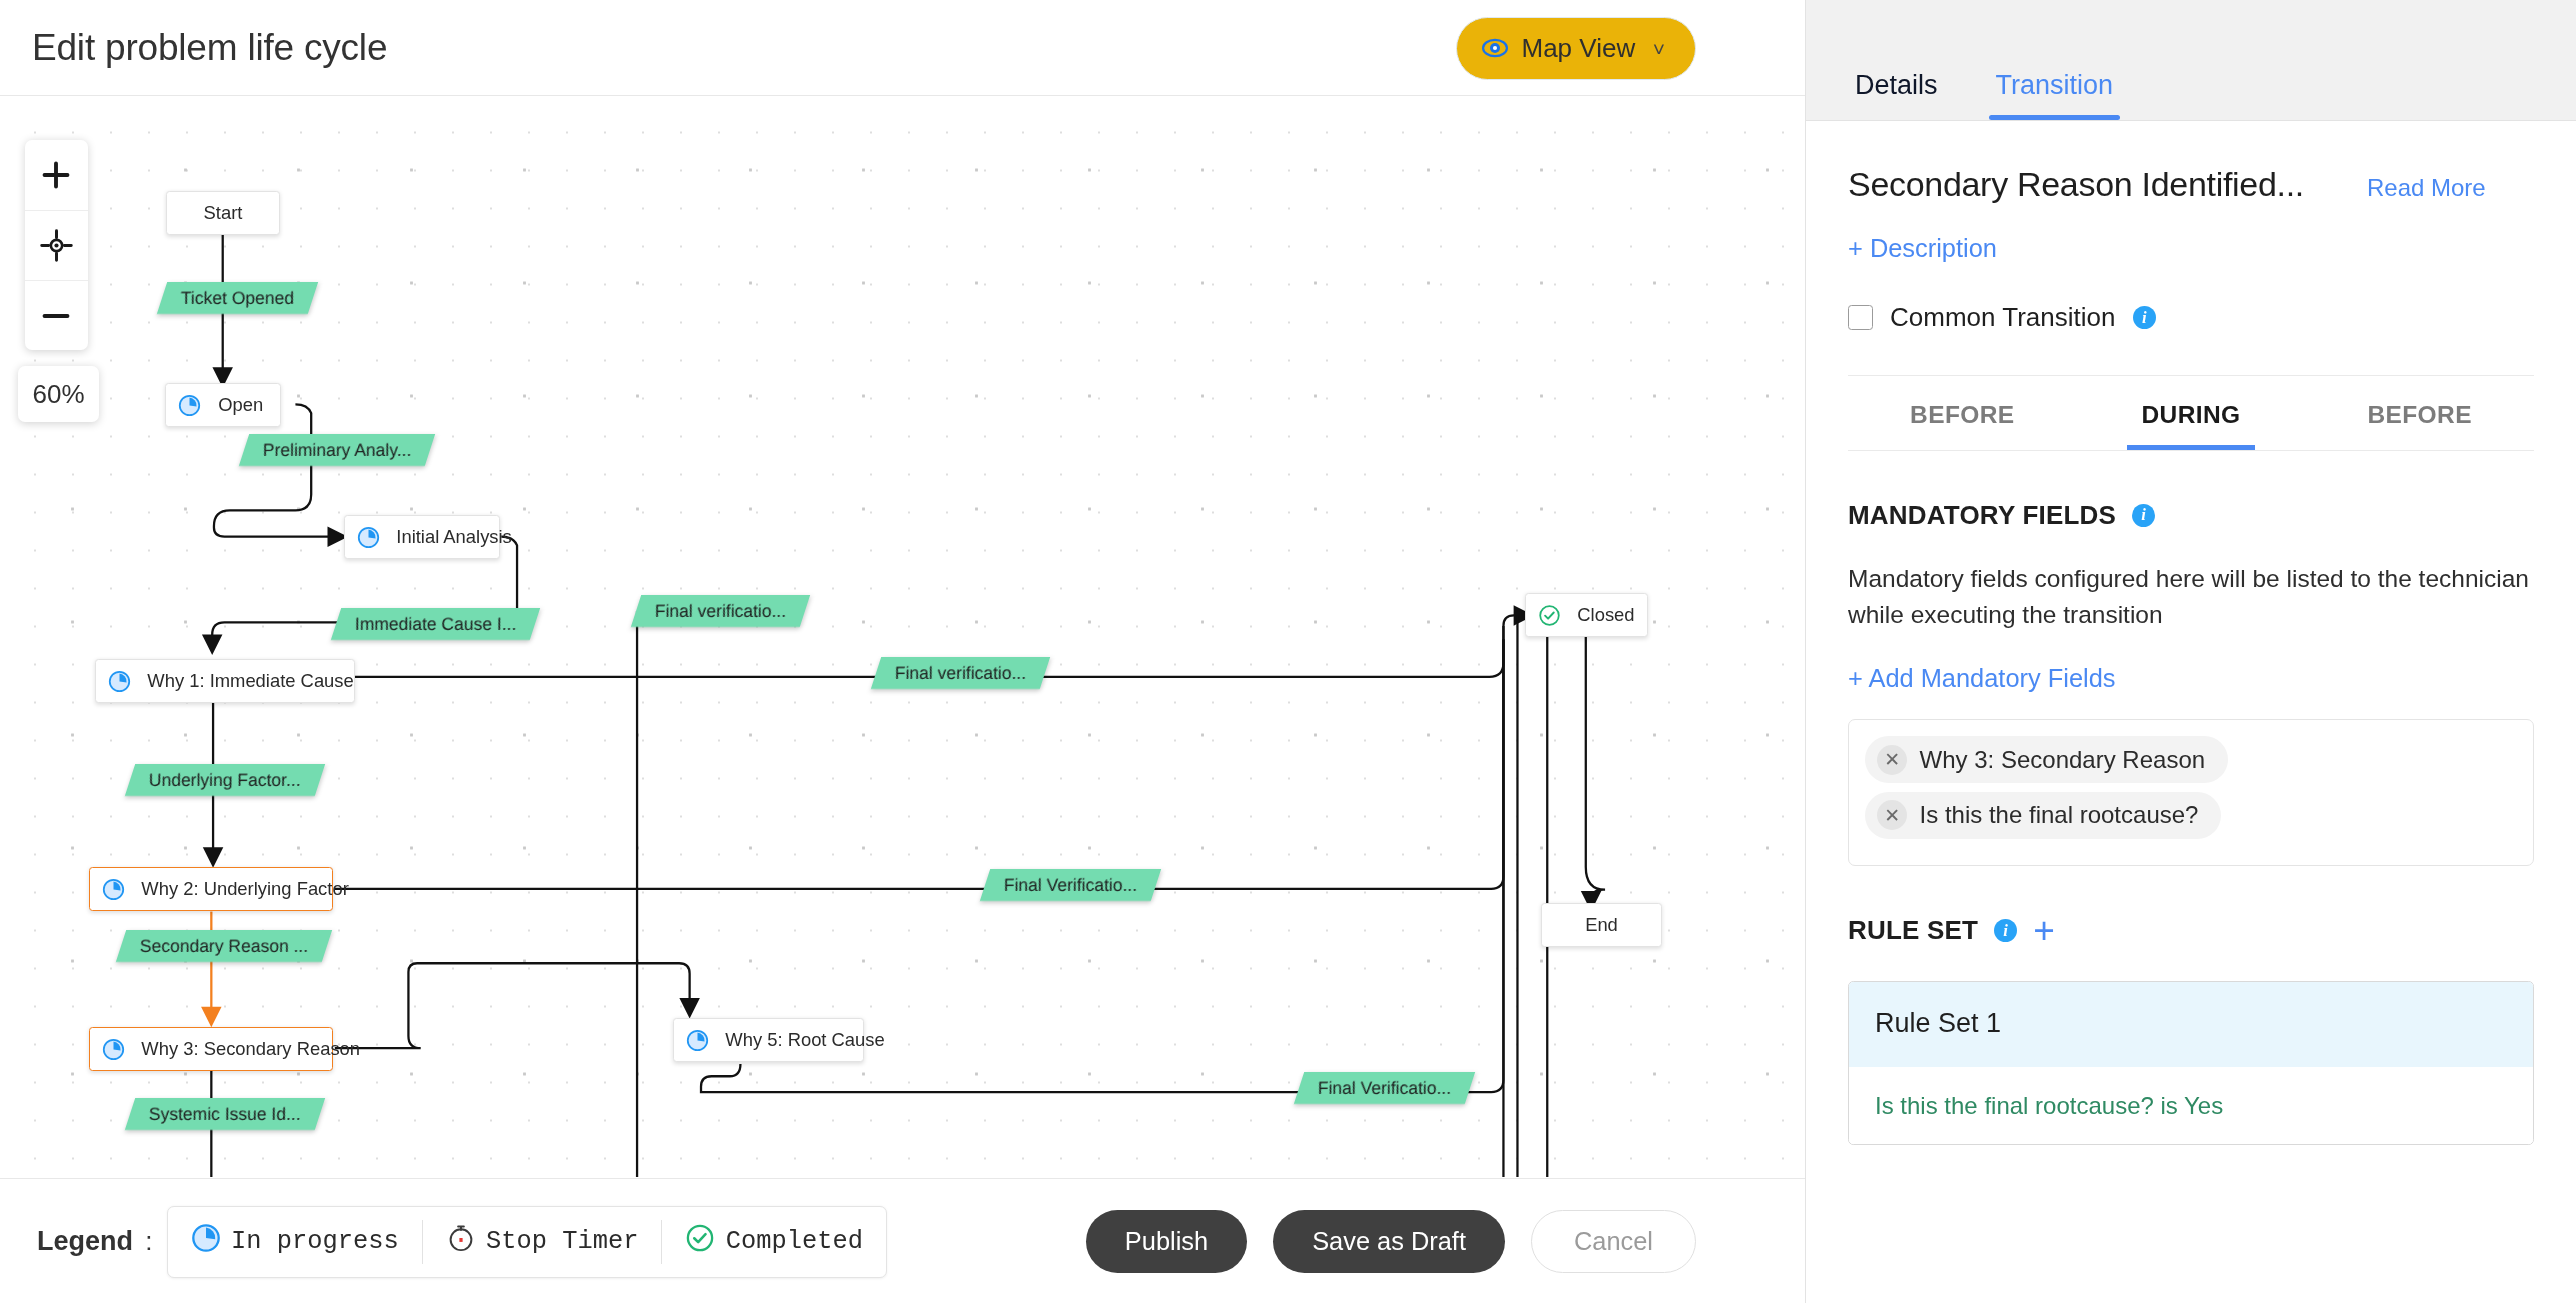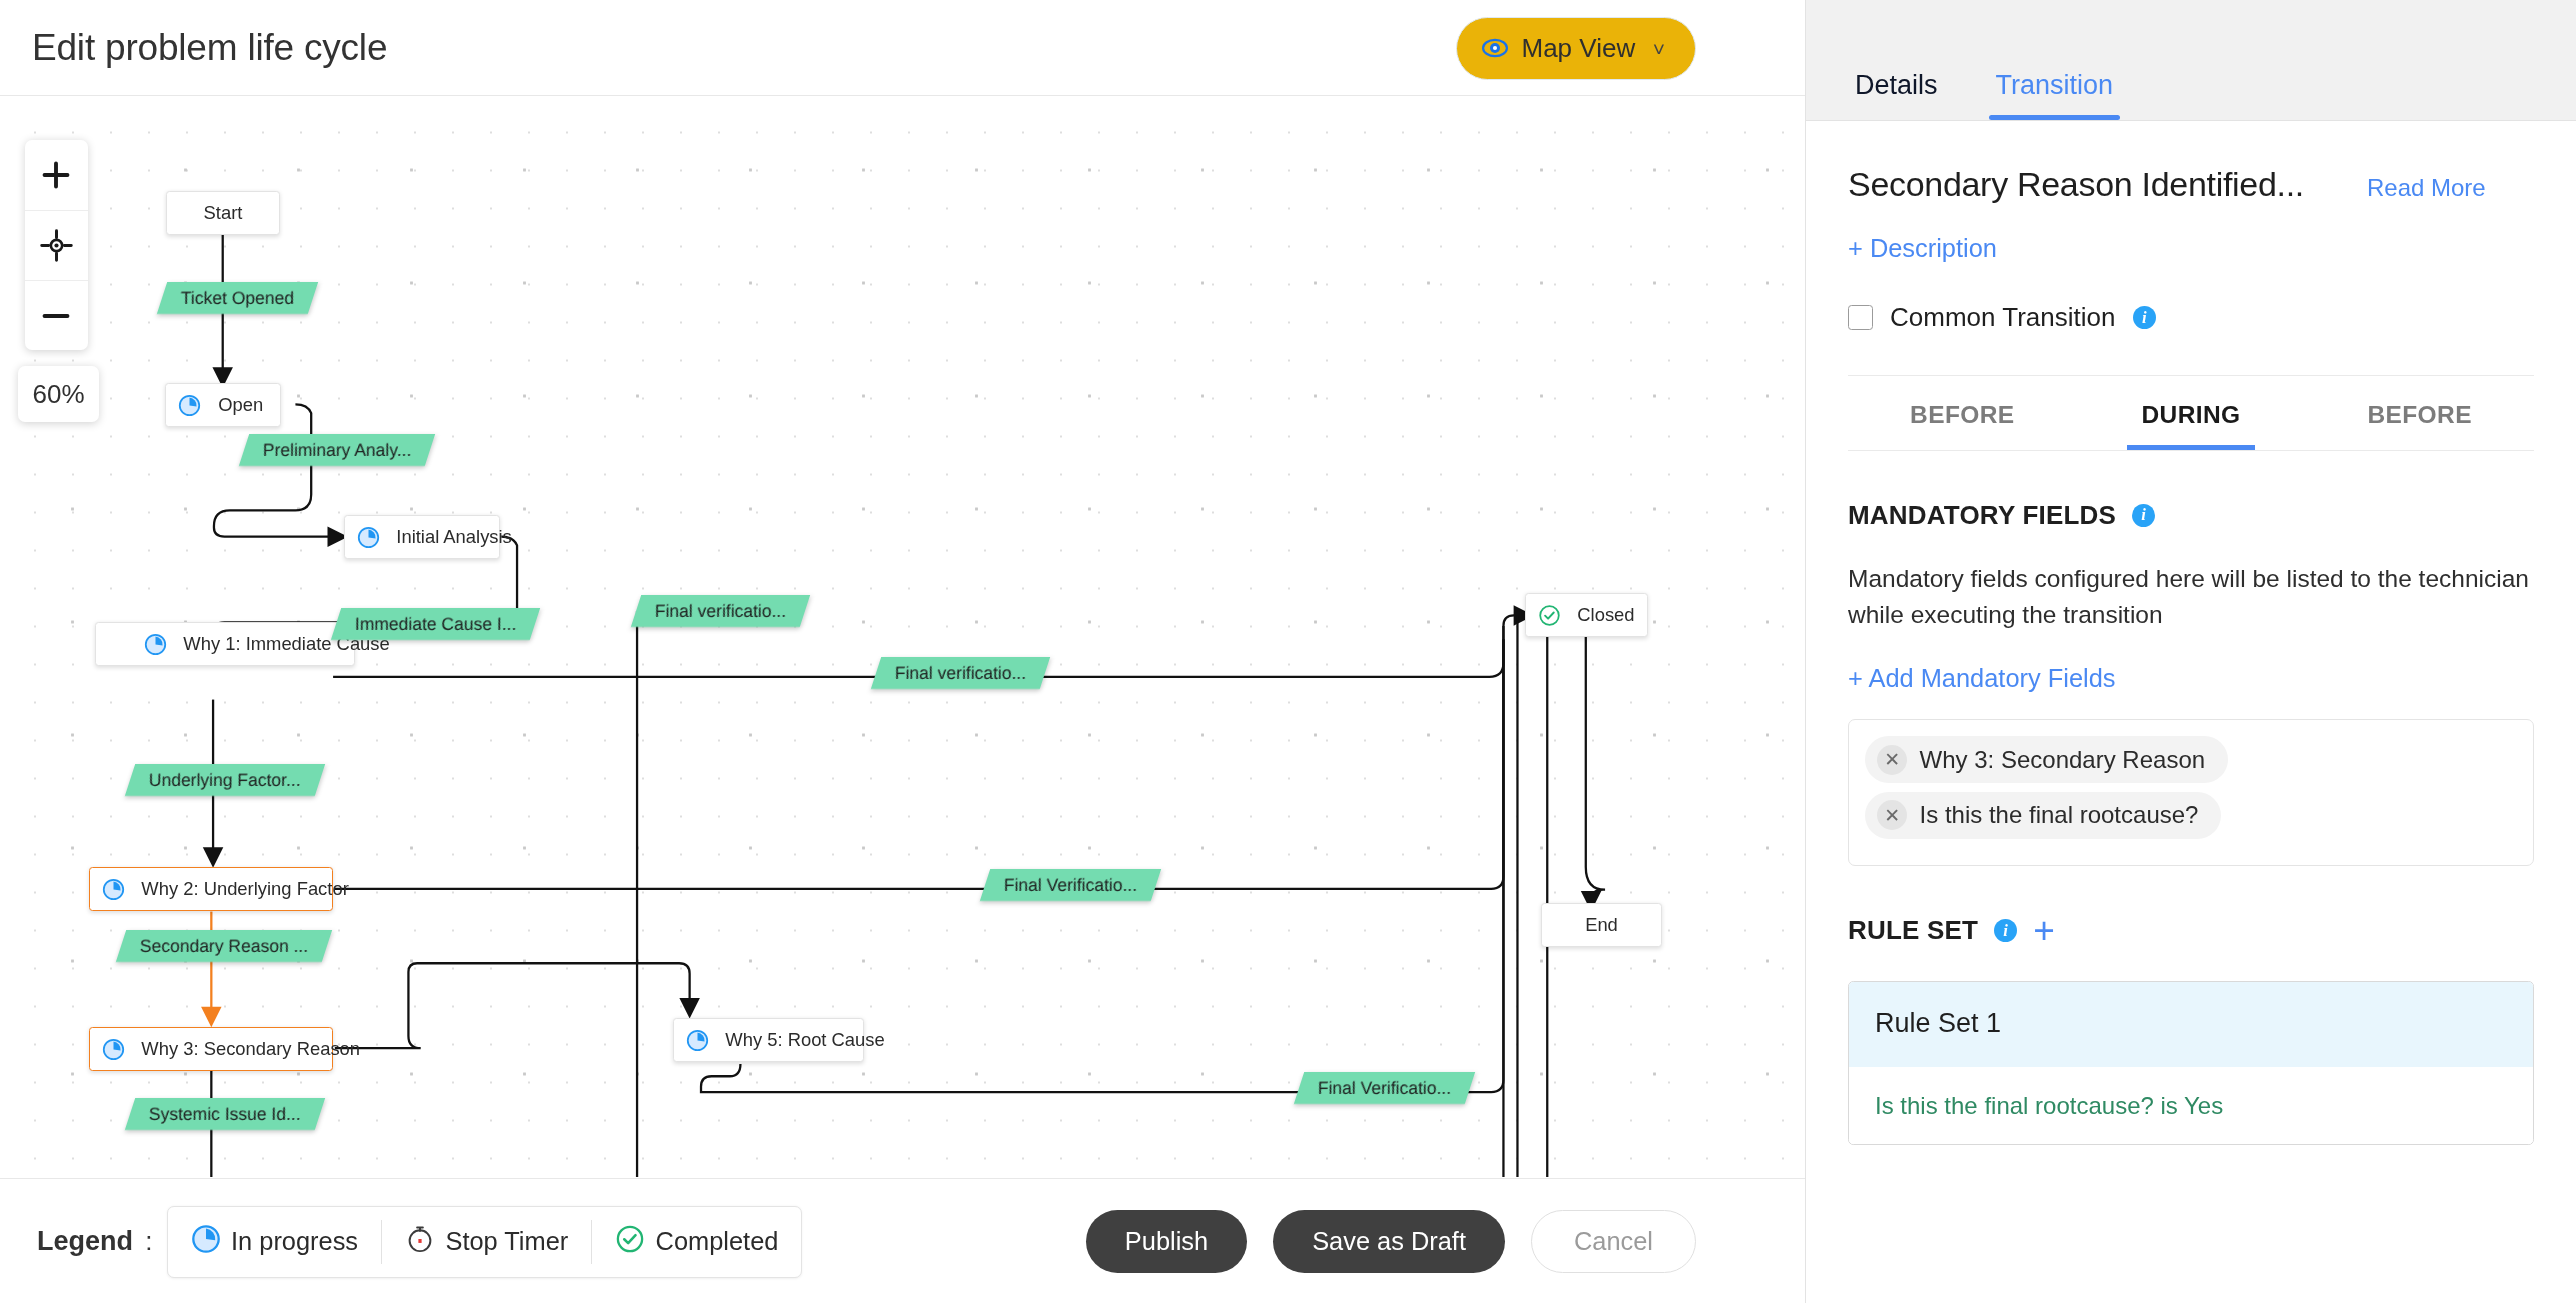--- a/index.html
+++ b/index.html
@@ -95,21 +95,21 @@
     background: #ffffff; border-top: 0.9px solid #e8e8e8;
     display: flex; align-items: center;
   }
   .legend-word { margin-left: 37px; font-size: 27px; color: #333; font-weight: 700; }
   .legend-colon { margin: 0 14px 0 12.3px; font-size: 26px; color: #333; }
   .legend-box {
     display: flex; align-items: center; height: 72px;
     border: 0.9px solid #e4e4e4; border-radius: 7px; background: #fff;
     box-shadow: 0 0.9px 2.6px rgba(0,0,0,0.06);
   }
-  .legend-item { display: flex; align-items: center; gap: 10.5px; padding: 0 23px; font-size: 25.4px; color: #2b2b2b; }
+  .legend-item { display: flex; align-items: center; gap: 10.5px; padding: 0 23px; font-size: 25.4px; color: #2b2b2b; font-family: Liberation Mono, monospace; }
   .legend-sep { width: 0.9px; height: 44px; background: #e2e2e2; }
 
   .btns { margin-left: auto; display: flex; align-items: center; gap: 26px; margin-right: 109px; }
   .btn { height: 63px; border-radius: 32px; display: flex; align-items: center;
          justify-content: center; font-size: 25.4px; cursor: pointer; }
   .btn.primary { background: #404040; color: #ffffff; padding: 8px 39px; }
   .btn.ghost { background: #ffffff; color: #9b9b9b; border: 0.9px solid #e0e0e0; padding: 0 42px; }
 
   
   .panel {
@@ -329,21 +329,21 @@
     <div class="node" style="left:344px;top:419px;width:156px;">
       <span class="nicon">
         <svg viewBox="0 0 26 26">
             <circle cx="13" cy="13" r="11" fill="#d6eaff" stroke="#2196f3" stroke-width="2"></circle>
             <path d="M13 13 L13 4 A9 9 0 0 1 21 14 Z" fill="#2196f3"></path>
           </svg>
       </span>
       <span class="nlabel">Initial Analysis</span>
     </div>
 
-    <div class="node" style="left:95px;top:526px;width:260px;padding-left:36px;">
+    <div class="node" style="left:95px;top:563px;width:260px;">
       <span class="nicon">
         <svg viewBox="0 0 26 26">
             <circle cx="13" cy="13" r="11" fill="#d6eaff" stroke="#2196f3" stroke-width="2"></circle>
             <path d="M13 13 L13 4 A9 9 0 0 1 21 14 Z" fill="#2196f3"></path>
           </svg>
       </span>
       <span class="nlabel">Why 1: Immediate Cause</span>
     </div>
 
     <div class="node sel" style="left:89px;top:771px;width:244px;">

